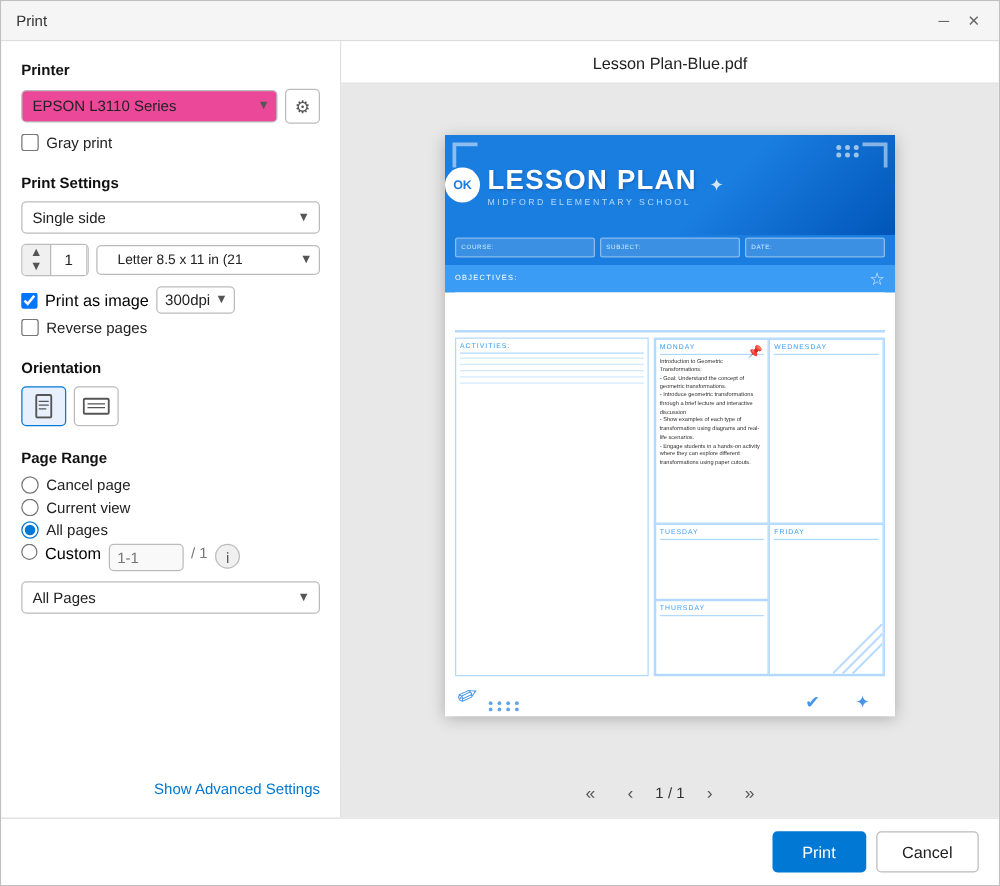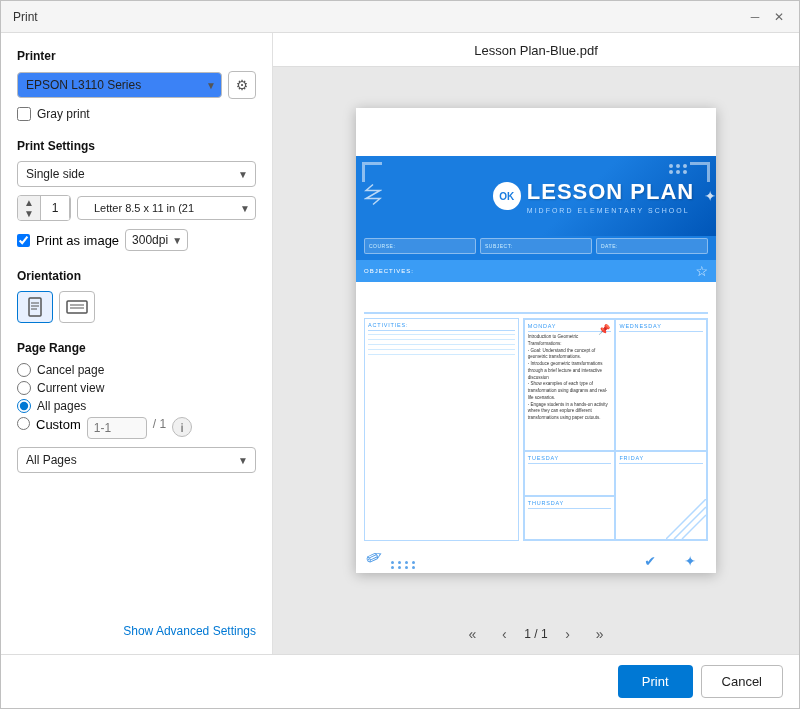--- a/index.html
+++ b/index.html
@@ -83,21 +83,21 @@
     }
     .select-wrapper {
       position: relative;
       flex: 1;
     }
     .select-wrapper select {
       width: 100%;
       padding: 5px 24px 5px 8px;
       border: 1px solid #bbb;
       border-radius: 4px;
-      background: #3b82f6;
+      background: #ec4899;
       font-size: 12px;
       appearance: none;
       cursor: pointer;
       color: #222;
     }
     .select-arrow {
       position: absolute;
       right: 6px;
       top: 50%;
       transform: translateY(-50%);
@@ -326,24 +326,23 @@
       background: #fff;
       display: flex;
       flex-direction: column;
       font-family: Arial, sans-serif;
     }
     .lp-header {
       background: #14532d;
       height: 80px;
       display: flex;
       align-items: center;
-      justify-content: flex-end;
+      justify-content: flex-start;
       position: relative;
       overflow: hidden;
-      margin-top: 48px;
     }
     .lp-header-bg {
       position: absolute;
       inset: 0;
       background: linear-gradient(135deg, #1a7de0 60%, #0056b8 100%);
     }
     .lp-title {
       position: relative;
       z-index: 2;
       display: flex;
@@ -519,20 +518,24 @@
         <input type="checkbox" id="printAsImage" checked="" style="">
         <label for="printAsImage">Print as image</label>
         <div class="dpi-select-wrapper">
           <select>
             <option>300dpi</option>
             <option>150dpi</option>
             <option>72dpi</option>
           </select>
           <span class="select-arrow">▼</span>
         </div>
+      </div>
+      <div class="checkbox-row">
+        <input type="checkbox" id="reversePages" style="">
+        <label for="reversePages">Reverse pages</label>
       </div>
 
       <div class="section-label">Orientation</div>
       <div class="orientation-row">
         <button class="orient-btn active" title="Portrait">
           <svg width="16" height="20" viewBox="0 0 16 20" fill="none">
             <rect x="2" y="1" width="12" height="18" rx="1" stroke="#555" stroke-width="1.5" fill="none"></rect>
             <line x1="4" y1="6" x2="12" y2="6" stroke="#555" stroke-width="1"></line>
             <line x1="4" y1="9" x2="12" y2="9" stroke="#555" stroke-width="1"></line>
             <line x1="4" y1="12" x2="10" y2="12" stroke="#555" stroke-width="1"></line>

